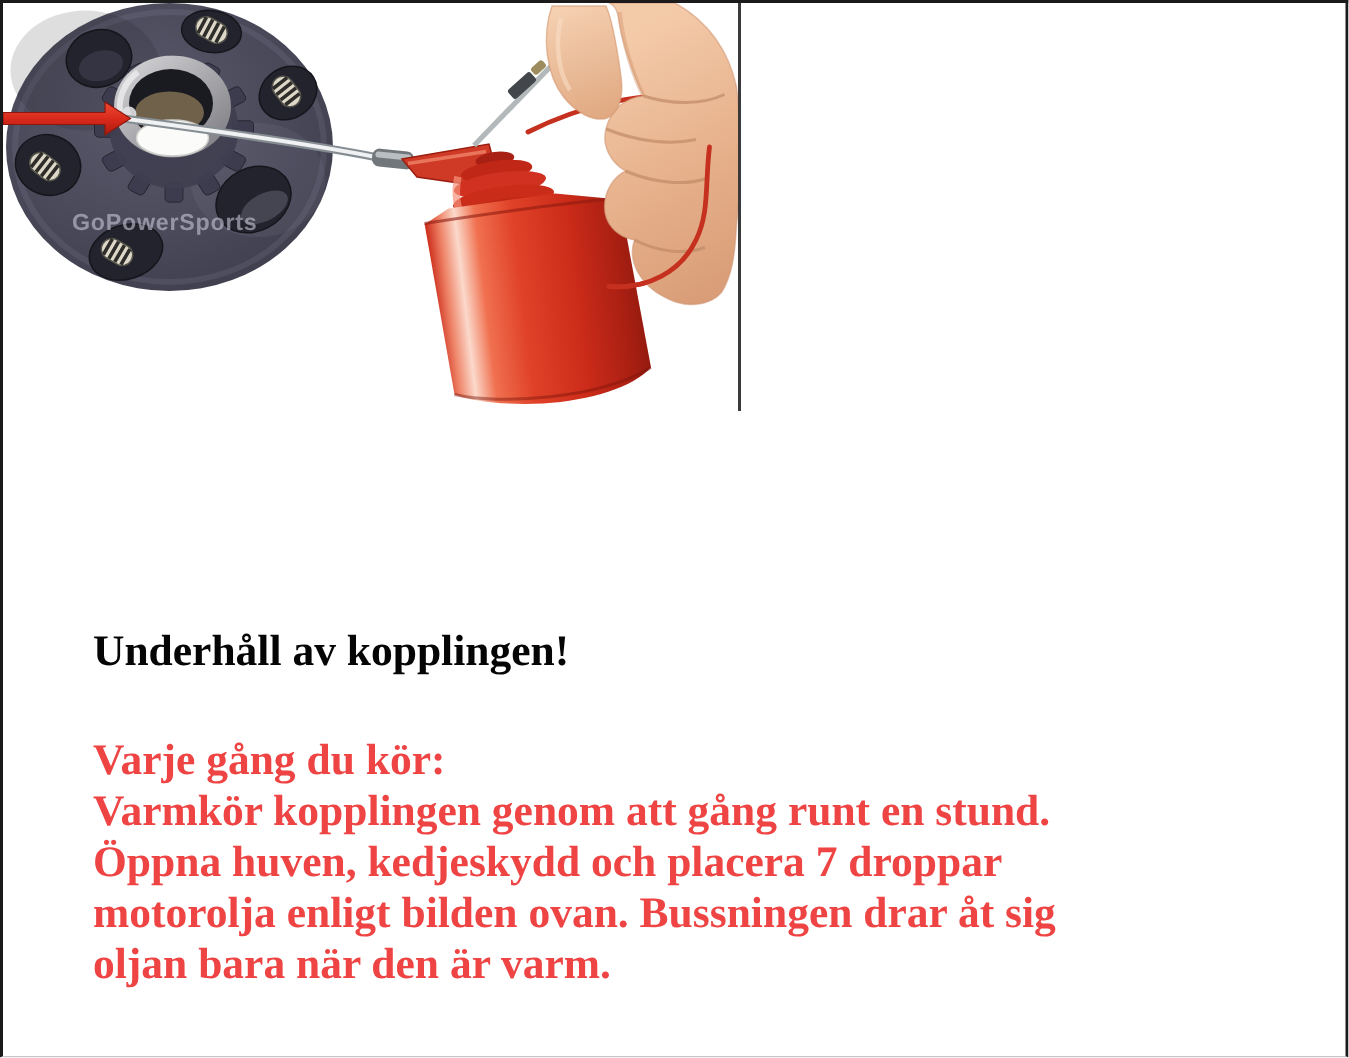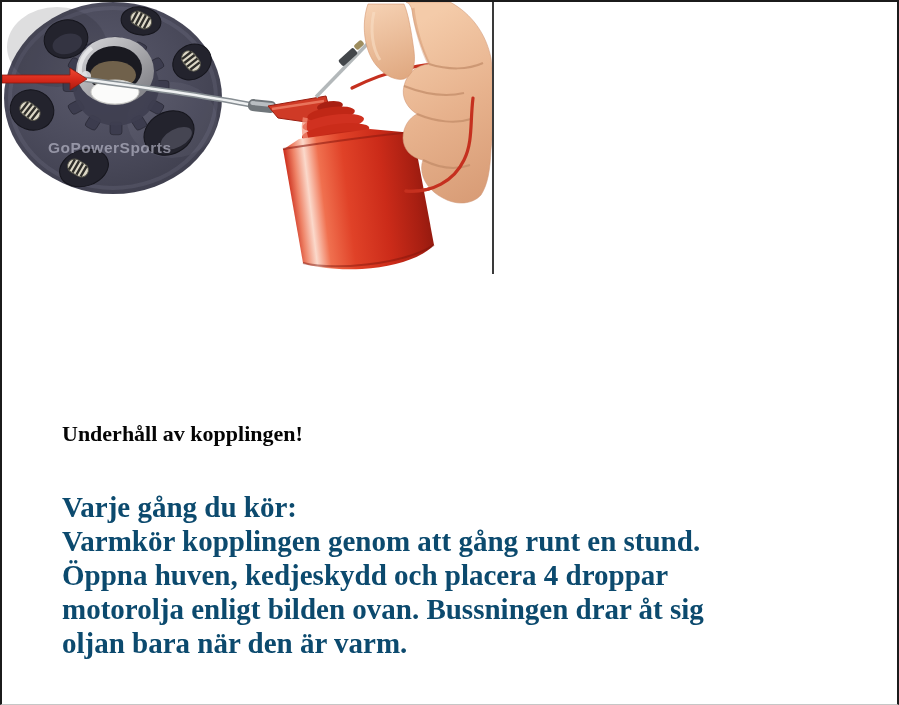--- a/index.html
+++ b/index.html
@@ -36,35 +36,35 @@
     width: 2px;
     height: 272px;
     background: #3a3a3a;
   }
   .doc-title {
     position: absolute;
     left: 60px;
     top: 415px;
     font-family: "Liberation Serif", serif;
     font-weight: bold;
-    font-size: 22px;
+    font-size: 29px;
     line-height: 34px;
     color: #050505;
     white-space: nowrap;
     text-align: right;
   }
   .doc-body {
     position: absolute;
     left: 60px;
     top: 488px;
     font-family: "Liberation Serif", serif;
     font-weight: bold;
     font-size: 29px;
     line-height: 34px;
-    color: #0c4a6e;
+    color: #ef4444;
   }
   .doc-body .line { white-space: nowrap; }
 </style>
 </head>
 <body>
 
 <div class="page">
 
   <div class="photo">
     <svg viewBox="0 0 490 271" xmlns="http://www.w3.org/2000/svg">
@@ -231,18 +231,18 @@
     </svg>
   </div>
 
   <div class="photo-edge"></div>
 
   <div class="doc-title">Underhåll av kopplingen!</div>
 
   <div class="doc-body">
     <div class="line">Varje gång du kör:</div>
     <div class="line">Varmkör kopplingen genom att gång runt en stund.</div>
-    <div class="line">Öppna huven, kedjeskydd och placera 4 droppar</div>
+    <div class="line">Öppna huven, kedjeskydd och placera 7 droppar</div>
     <div class="line">motorolja enligt bilden ovan. Bussningen drar åt sig</div>
     <div class="line">oljan bara när den är varm.</div>
   </div>
 
 </div>
 
 </body></html>

